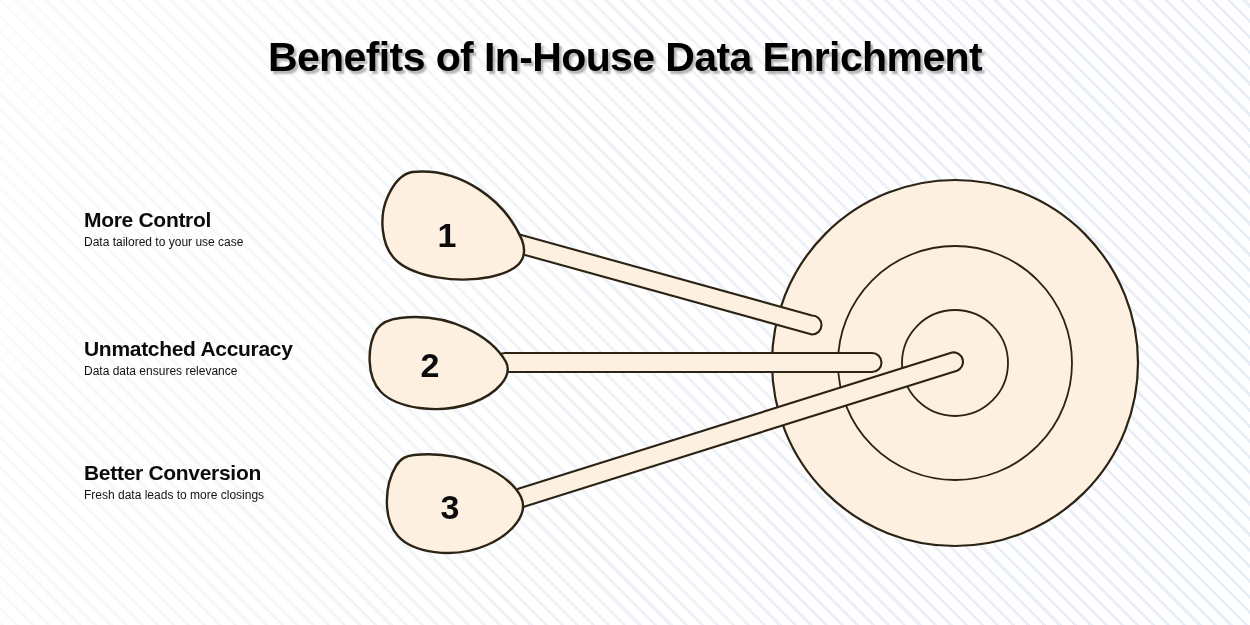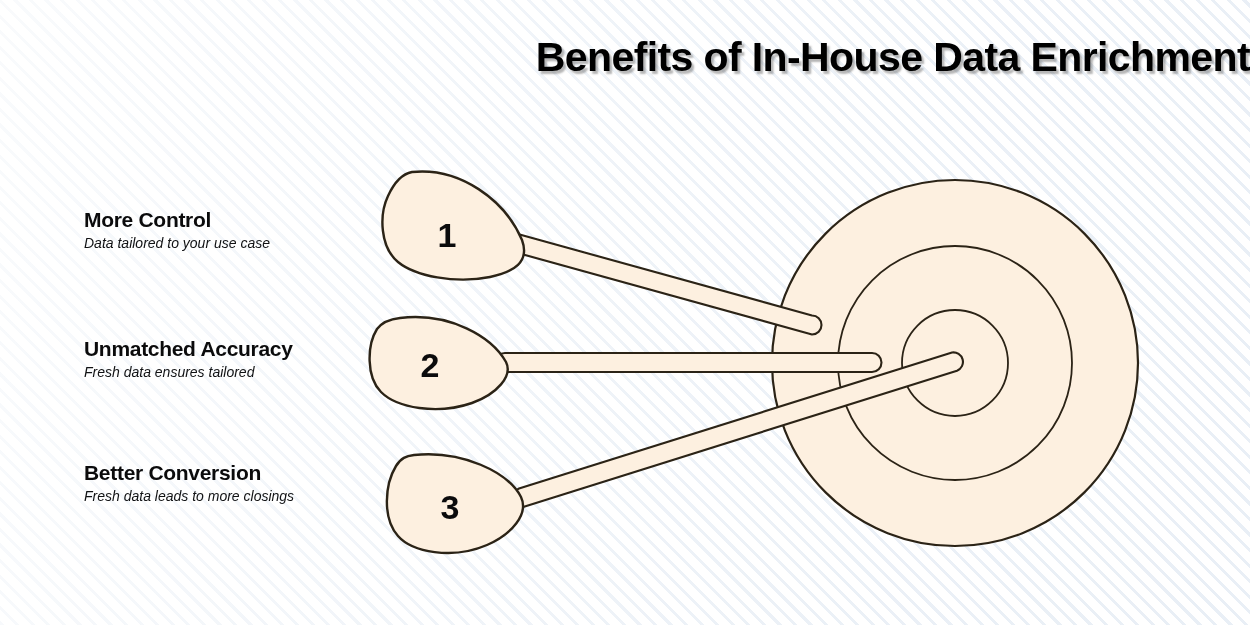--- a/index.html
+++ b/index.html
@@ -30,21 +30,21 @@
     inset: 0;
     background: linear-gradient(100deg, rgba(255,255,255,0.72) 0%, rgba(255,255,255,0.35) 38%, rgba(255,255,255,0.10) 70%, rgba(255,255,255,0.0) 100%);
     pointer-events: none;
   }
 
   #title {
     position: absolute;
     left: 0;
     top: 34px;
     width: 1250px;
-    text-align: right;
+    text-align: center;
     font-size: 41px;
     font-weight: 700;
     letter-spacing: -0.6px;
     color: #000000;
     font-family: "Liberation Sans", sans-serif;
     text-shadow: 2.5px 3px 2px rgba(90,90,90,0.45);
     white-space: nowrap;
   }
 
   .label-block {
@@ -55,26 +55,25 @@
   .label-title {
     font-size: 21px;
     font-weight: 700;
     color: #0b0b0c;
     letter-spacing: -0.3px;
     line-height: 1.15;
     margin-bottom: 3px;
     white-space: nowrap;
   }
   .label-sub {
-    font-size: 14px;
+    font-size: 12px;
     font-weight: 400;
     color: #111214;
     line-height: 1.25;
     white-space: nowrap;
-    font-style: italic;
   }
   #block-1 { top: 208px; }
   #block-2 { top: 337px; }
   #block-3 { top: 461px; }
 
   #art {
     position: absolute;
     left: 0;
     top: 0;
   }
@@ -94,21 +93,21 @@
 
   <div id="title">Benefits of In-House Data Enrichment</div>
 
   <div class="label-block" id="block-1">
     <div class="label-title">More Control</div>
     <div class="label-sub">Data tailored to your use case</div>
   </div>
 
   <div class="label-block" id="block-2">
     <div class="label-title">Unmatched Accuracy</div>
-    <div class="label-sub">Fresh data ensures tailored</div>
+    <div class="label-sub">Data data ensures relevance</div>
   </div>
 
   <div class="label-block" id="block-3">
     <div class="label-title">Better Conversion</div>
     <div class="label-sub">Fresh data leads to more closings</div>
   </div>
 
   <svg id="art" width="1250" height="625" viewBox="0 0 1250 625">
 
     <g>

